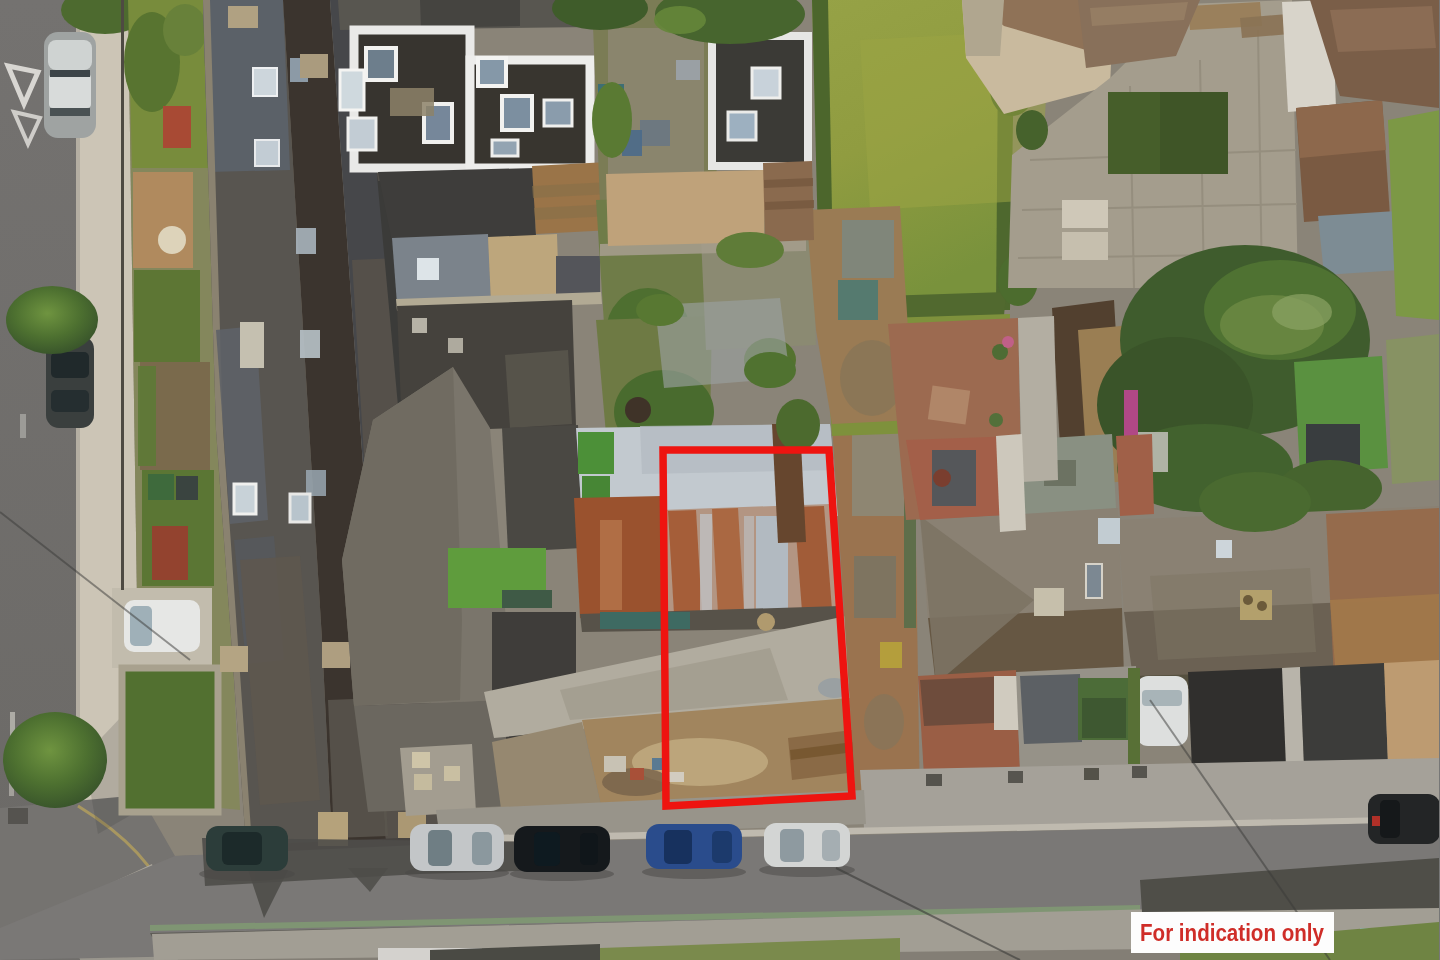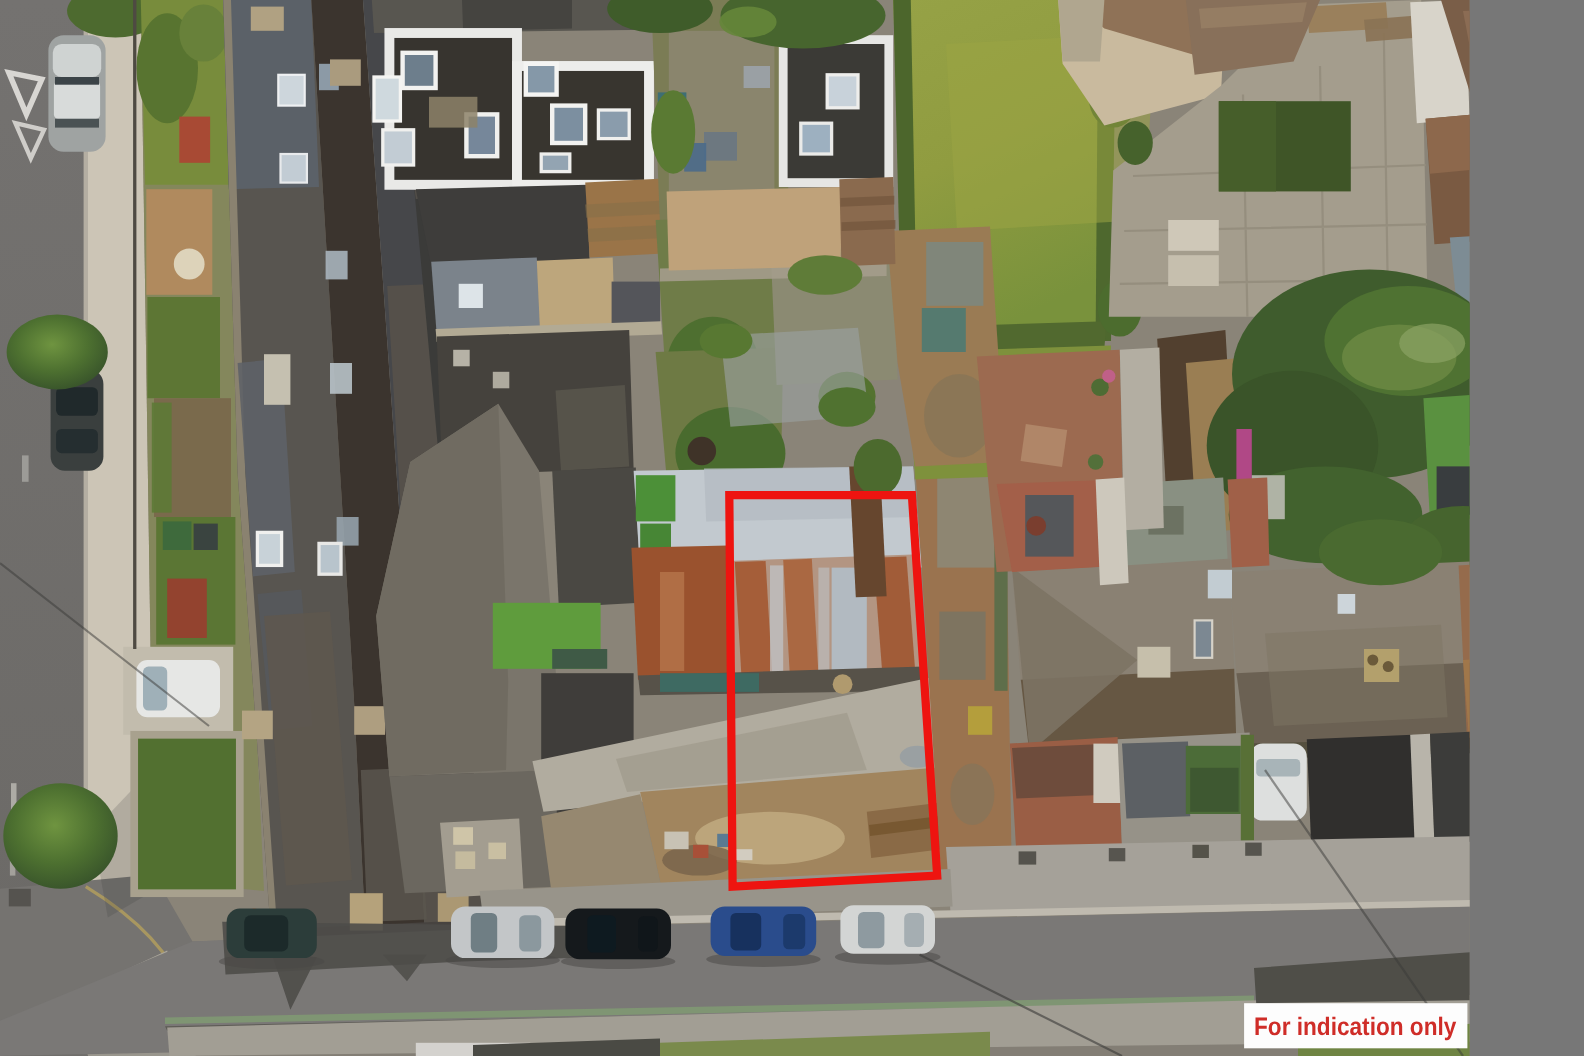--- a/index.html
+++ b/index.html
@@ -1,16 +1,16 @@
 <!DOCTYPE html>
 <html><head>
 <meta charset="utf-8">
 <style>
 html,body{margin:0;padding:0;background:#777;}
-#wrap{position:relative;width:1336px;height:960px;overflow:hidden;font-family:"Liberation Sans",sans-serif;}
+#wrap{position:relative;width:1439px;height:960px;overflow:hidden;font-family:"Liberation Sans",sans-serif;}
 svg{display:block;}
 </style>
 </head>
 <body>
 <div id="wrap">
 <svg width="1440" height="960" viewBox="0 0 1440 960">
 <defs>
 <radialGradient id="treeg" cx="45%" cy="40%" r="65%">
 <stop offset="0%" stop-color="#6f9440"></stop>
 <stop offset="55%" stop-color="#4d7030"></stop>

